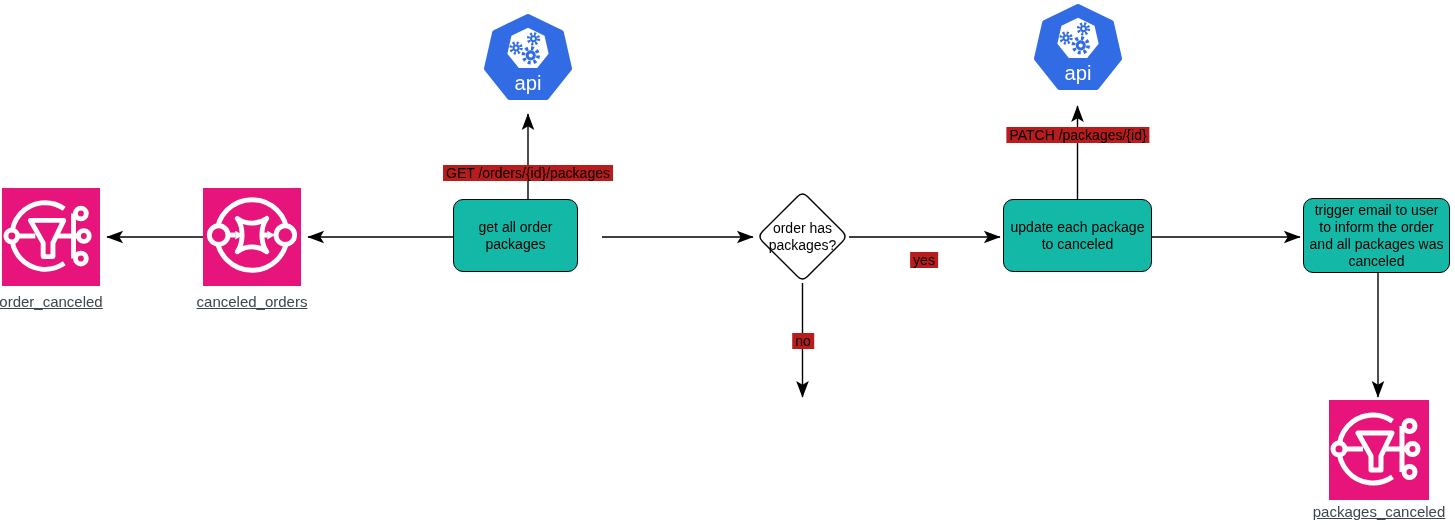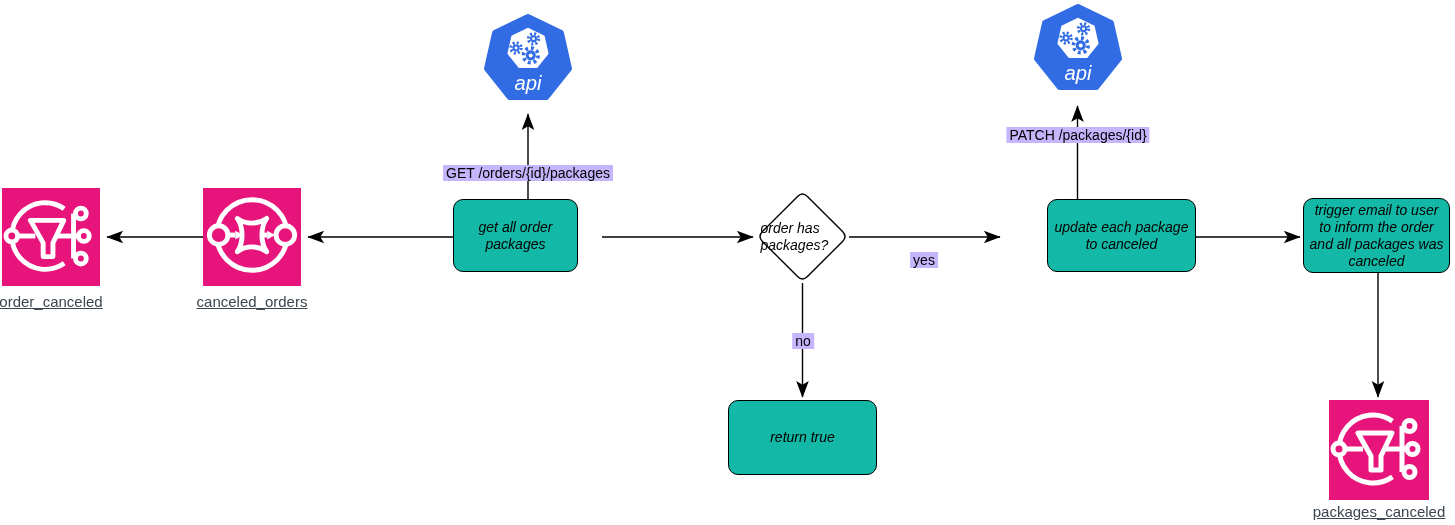--- a/index.html
+++ b/index.html
@@ -4,42 +4,42 @@
 <style>
   html,body{margin:0;padding:0;background:#ffffff;}
   .canvas{
     position:relative;
     width:1455px;height:525px;
     background:#ffffff;
     font-family:"Liberation Sans", sans-serif;
     overflow:hidden;
   }
   .edges{position:absolute;left:0;top:0;width:1455px;height:525px;z-index:1;}
-  .node{position:absolute;z-index:2;box-sizing:border-box;font-style:italic;}
+  .node{position:absolute;z-index:2;box-sizing:border-box;}
   .rbox{
     background:#14b8a6;border:1.4px solid #000000;border-radius:10px;
     display:flex;align-items:center;justify-content:center;text-align:center;
     font-size:14px;line-height:17px;color:#000000;
   }
   .pinksq{display:block;}
   .caption{
     position:absolute;z-index:2;text-align:center;
     font-size:15px;line-height:18px;color:#3b4650;white-space:nowrap;
     transform:translateX(-50%);
     text-decoration:underline;
   }
   .edge-label{
-    position:absolute;z-index:3;background:#c4b5fd;color:#000000;
+    position:absolute;z-index:3;background:#b91c1c;color:#000000;
     font-size:14px;line-height:16px;padding:0 3px;white-space:nowrap;
     transform:translate(-50%,-50%);text-align:right;
   }
   .diamond-node{display:flex;align-items:center;justify-content:center;}
   .diamond-node svg{position:absolute;left:0;top:0;}
   .diamond-text{
-    position:relative;z-index:2;
+    position:relative;z-index:2;text-align:center;
     font-size:14px;line-height:17px;color:#000000;width:84px;
   }
   .pad-get{padding:0 14px;}
   .pad-update{padding:0 2px;}
   .pad-trigger{padding:0 5px;}
   .pad-return{padding:0 10px;}
 </style>
 </head>
 <body>
 
@@ -120,44 +120,41 @@
     <span>get all order packages</span>
   </div>
 
   <div class="node diamond-node" style="left:756px;top:190px;width:93px;height:93px;">
     <svg width="93" height="93" viewBox="0 0 93 93" xmlns="http://www.w3.org/2000/svg">
       <path d="M 41.55 6.45 Q 46.5 1.5 51.45 6.45 L 86.55 41.55 Q 91.5 46.5 86.55 51.45 L 51.45 86.55 Q 46.5 91.5 41.55 86.55 L 6.45 51.45 Q 1.5 46.5 6.45 41.55 Z" fill="#ffffff" stroke="#000000" stroke-width="1.4"></path>
     </svg>
     <div class="diamond-text">order has packages?</div>
   </div>
 
-  <div class="node rbox pad-return" style="left:728px;top:400px;width:149px;height:75px;">
-    <span>return true</span>
-  </div>
 
   <div class="node" style="left:1032px;top:3px;width:92px;height:94px;">
     <svg width="92" height="94" viewBox="0 0 100 102" xmlns="http://www.w3.org/2000/svg">
       <polygon points="50,4 85.96,21.32 94.85,60.24 69.96,91.45 30.04,91.45 5.15,60.24 14.04,21.32" fill="#326CE5" stroke="#326CE5" stroke-width="6" stroke-linejoin="round"></polygon>
       <polygon points="50,16 67.98,24.66 72.42,44.12 59.98,59.72 40.02,59.72 27.58,44.12 32.02,24.66" fill="#ffffff"></polygon>
       <g>
         <circle cx="53" cy="46" r="8" fill="none" stroke="#326CE5" stroke-width="4" stroke-dasharray="3.14,3.14"></circle>
         <circle cx="53" cy="46" r="5.5" fill="#326CE5"></circle>
         <circle cx="53" cy="46" r="2.2" fill="#ffffff"></circle>
         <circle cx="37" cy="38" r="5.5" fill="none" stroke="#326CE5" stroke-width="3.5" stroke-dasharray="2.16,2.16"></circle>
         <circle cx="37" cy="38" r="3.8" fill="#326CE5"></circle>
         <circle cx="37" cy="38" r="1.6" fill="#ffffff"></circle>
         <circle cx="56" cy="28" r="5.5" fill="none" stroke="#326CE5" stroke-width="3.5" stroke-dasharray="2.16,2.16"></circle>
         <circle cx="56" cy="28" r="3.8" fill="#326CE5"></circle>
         <circle cx="56" cy="28" r="1.6" fill="#ffffff"></circle>
       </g>
       <text x="50" y="84" text-anchor="middle" font-family="Liberation Sans, sans-serif" font-size="22" fill="#ffffff">api</text>
     </svg>
   </div>
 
-  <div class="node rbox pad-update" style="left:1003px;top:199px;width:149px;height:73px;margin-left:44px;">
+  <div class="node rbox pad-update" style="left:1003px;top:199px;width:149px;height:73px;">
     <span>update each package to canceled</span>
   </div>
 
   <div class="node rbox pad-trigger" style="left:1303px;top:198px;width:147px;height:75px;">
     <span>trigger email to user to inform the order and all packages was canceled</span>
   </div>
 
   <div class="node" style="left:1329px;top:400px;width:100px;height:100px;">
     <svg class="pinksq" width="100" height="100" viewBox="0 0 100 100" xmlns="http://www.w3.org/2000/svg">
       <rect x="0" y="0" width="100" height="100" fill="#E7157B"></rect>

